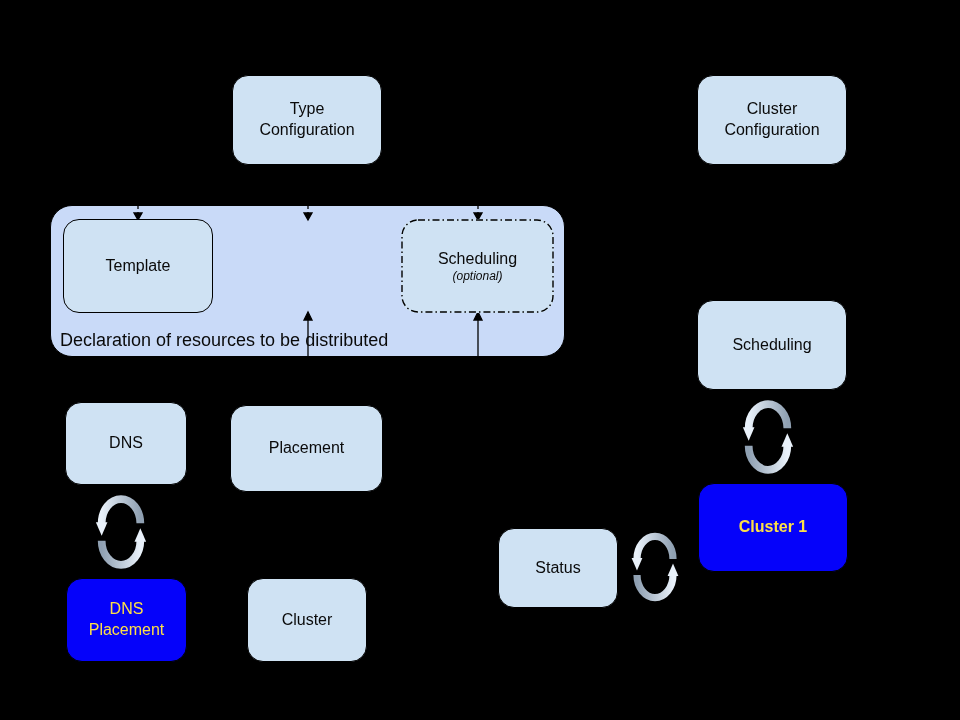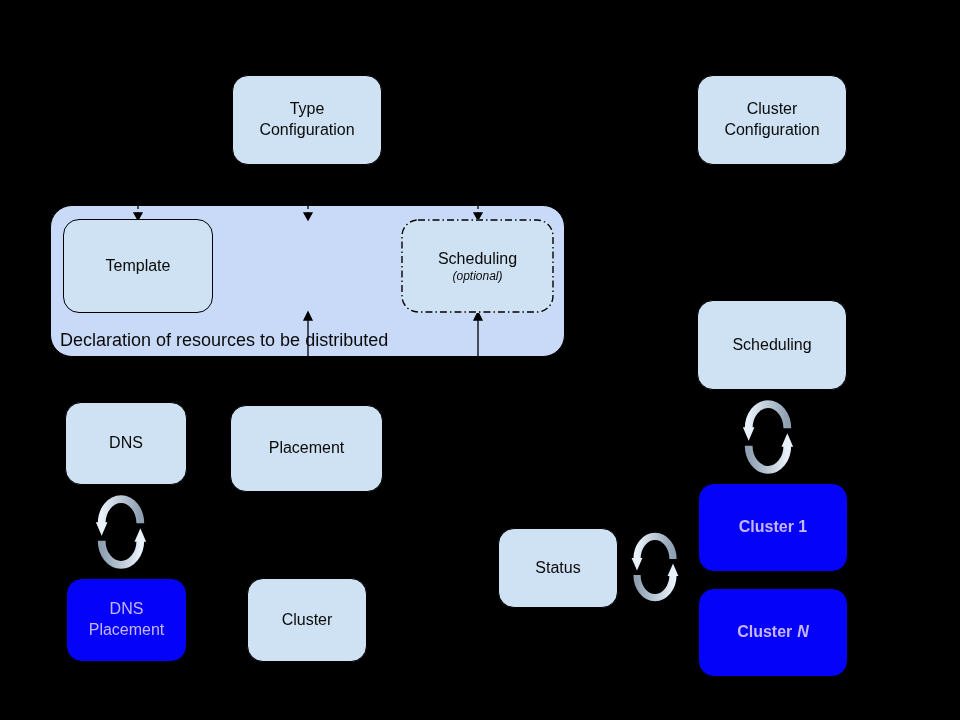--- a/index.html
+++ b/index.html
@@ -7,21 +7,21 @@
     position:relative; width:960px; height:720px; background:#000;
     overflow:hidden; font-family:"Liberation Sans", sans-serif;
   }
   .node {
     position:absolute; box-sizing:border-box;
     border:1.5px solid #000; border-radius:16px;
     display:flex; flex-direction:column; align-items:center; justify-content:center;
     text-align:center; font-size:16px; color:#0a0a0a; line-height:1.3;
   }
   .light { background:#cfe2f3; }
-  .blue  { background:#0502fa; color:#c4b5fd; }
+  .blue  { background:#0502fa; color:#fde047; }
   .bold  { font-weight:bold; }
   .container-box {
     position:absolute; box-sizing:border-box; background:#c9daf8;
     border:1.5px solid #000; border-radius:22px;
   }
   .inner-node { position:absolute; }
   .no-border { border:none; }
   .sub { font-size:12px; line-height:1.1;font-style:italic; }
   .caption {
     position:absolute; font-size:18px; color:#0a0a0a; white-space:nowrap;
@@ -137,19 +137,14 @@
     <path d="M 50 30 A 20 25 0 0 0 10 30" fill="none" stroke="url(#syncGradTop)" stroke-width="8"></path>
     <polygon points="4,29 16,29 10,43" fill="#e9f1fa"></polygon>
     <path d="M 10 48 A 20 25 0 0 0 50 48" fill="none" stroke="url(#syncGradBot)" stroke-width="8"></path>
     <polygon points="44,49 56,49 50,35" fill="#e9f1fa"></polygon>
   </svg>
 
   <div class="node blue bold" style="left:698px; top:483px; width:150px; height:89px;">
     <span>Cluster 1</span>
   </div>
 
-  <div class="node blue bold" style="left:698px; top:588px; width:150px; height:89px;">
-    <div>
-      <span>Cluster</span><span class="italic">N</span>
-    </div>
-  </div>
 
 </div>
 
 </body></html>

